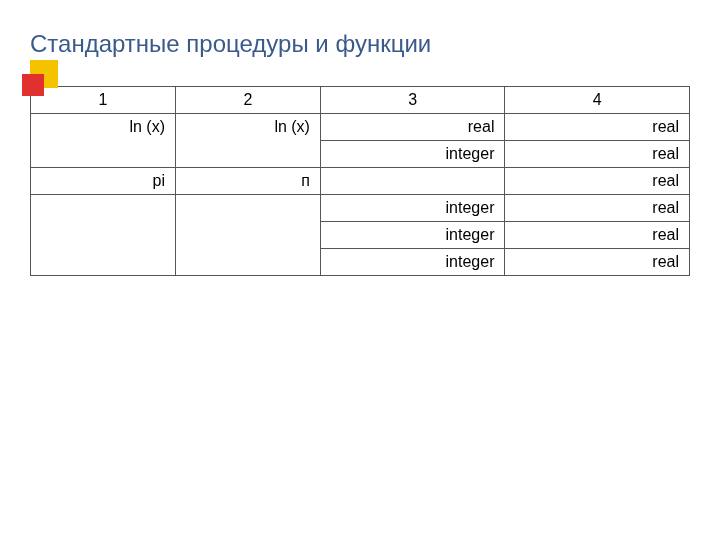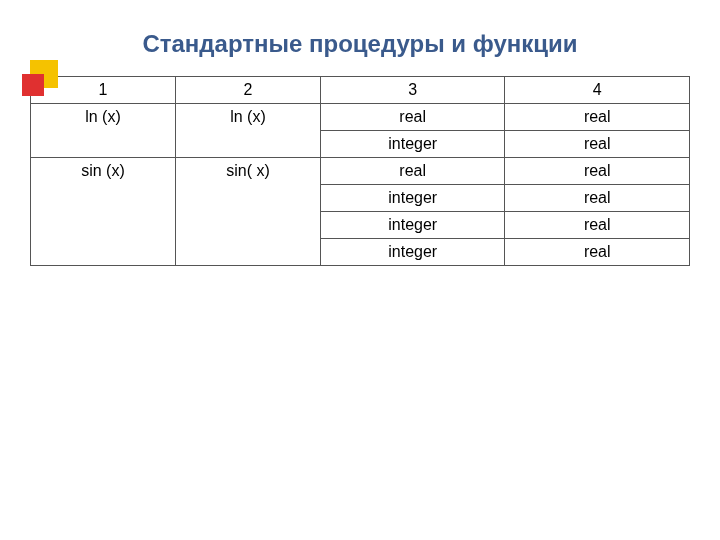--- a/index.html
+++ b/index.html
@@ -39,37 +39,37 @@
       width: 22px;
       height: 22px;
       background: #e03030;
       top: 14px;
       left: -8px;
       clip-path: polygon(0 0, 100% 0, 100% 100%, 0 100%);
     }
 
     h1 {
       font-size: 24px;
-      font-weight: bold;
+      font-weight: normal;
       color: #3a5a8c;
-      text-align: center;
-      margin-bottom: 18px;
+      text-align: left;
+      margin-bottom: 28px;
       margin-top: 10px;
     }
 
     table {
       width: 100%;
       border-collapse: collapse;
       font-size: 16px;
     }
 
     th, td {
       border: 1.5px solid #555;
       padding: 4px 10px;
-      text-align: center;
+      text-align: right;
       vertical-align: top;
     }
 
     thead th {
       text-align: center;
       font-weight: normal;
       font-size: 16px;
       background: #fff;
     }
 
@@ -115,27 +115,27 @@
         <td class="col4">real</td>
       </tr>
 
       <tr>
         <td class="col1 no-border-top no-border-bottom"></td>
         <td class="col2 no-border-top no-border-bottom"></td>
         <td class="col3">integer</td>
         <td class="col4">real</td>
       </tr>
 
-
       <tr>
-        <td class="col1 no-border-bottom">sin (x)</td>
-        <td class="col2 no-border-bottom">sin( x)</td>
-        <td class="col3">real</td>
+        <td class="col1">pi</td>
+        <td class="col2">п</td>
+        <td class="col3"></td>
         <td class="col4">real</td>
       </tr>
+
 
       <tr>
         <td class="col1 no-border-top no-border-bottom"></td>
         <td class="col2 no-border-top no-border-bottom"></td>
         <td class="col3">integer</td>
         <td class="col4">real</td>
       </tr>
 
 
       <tr>

